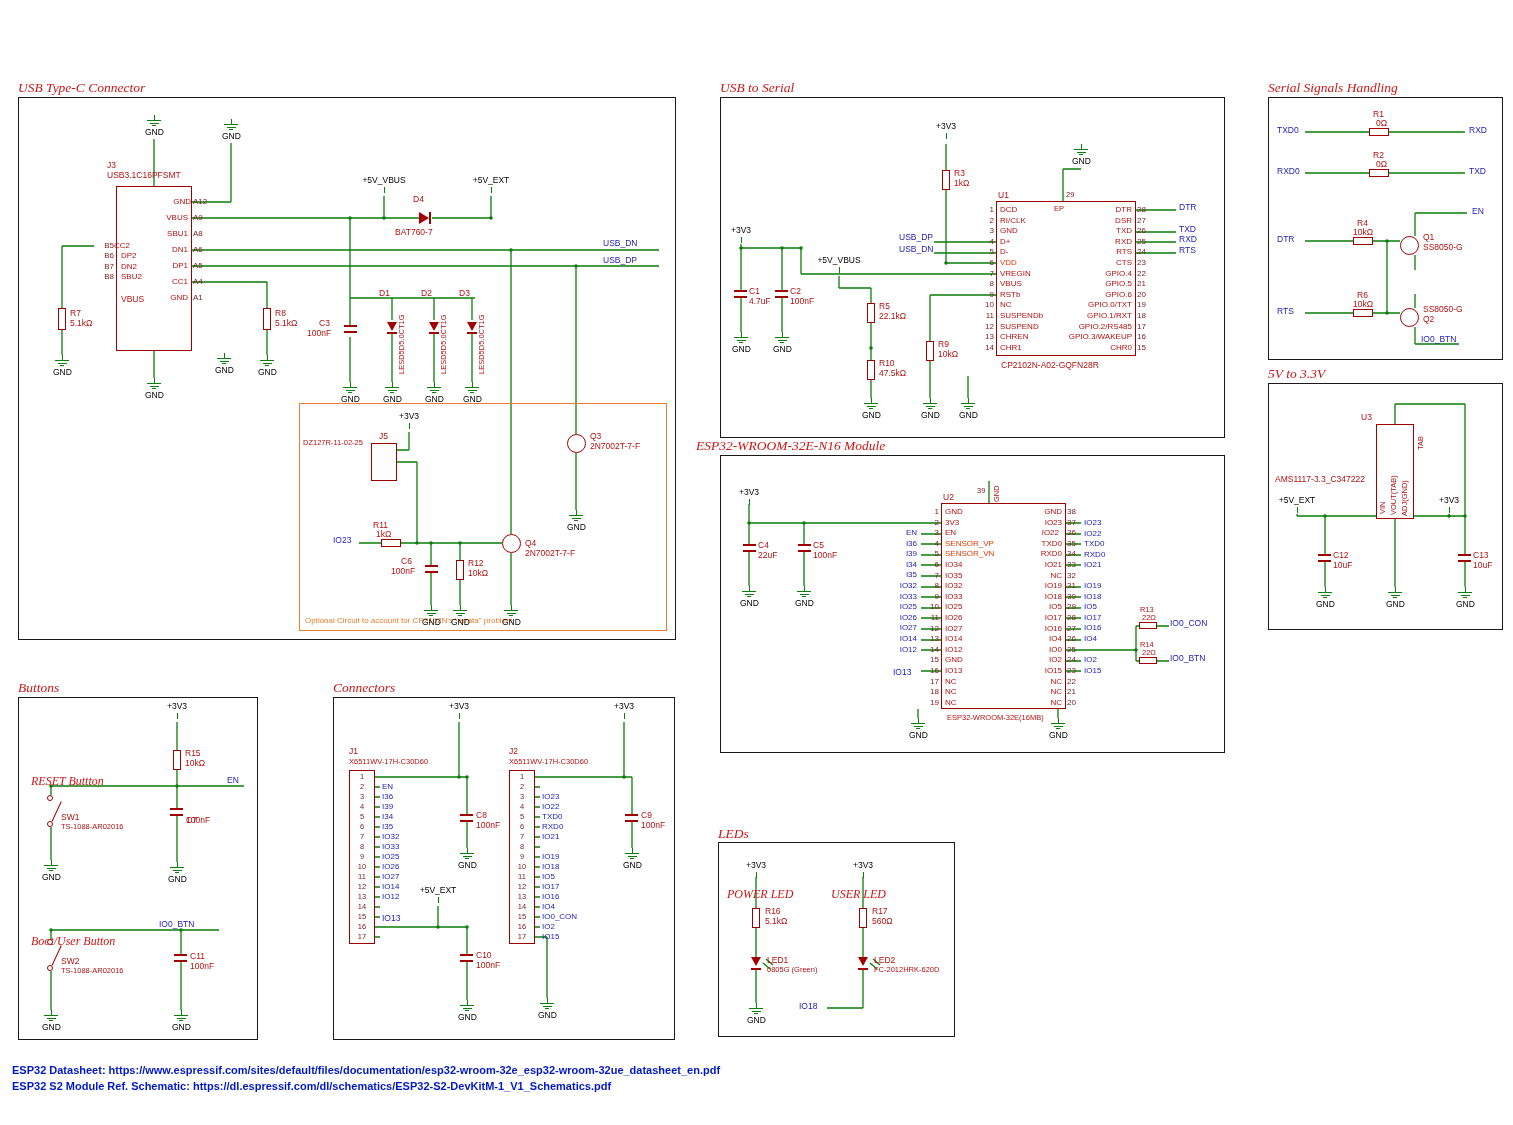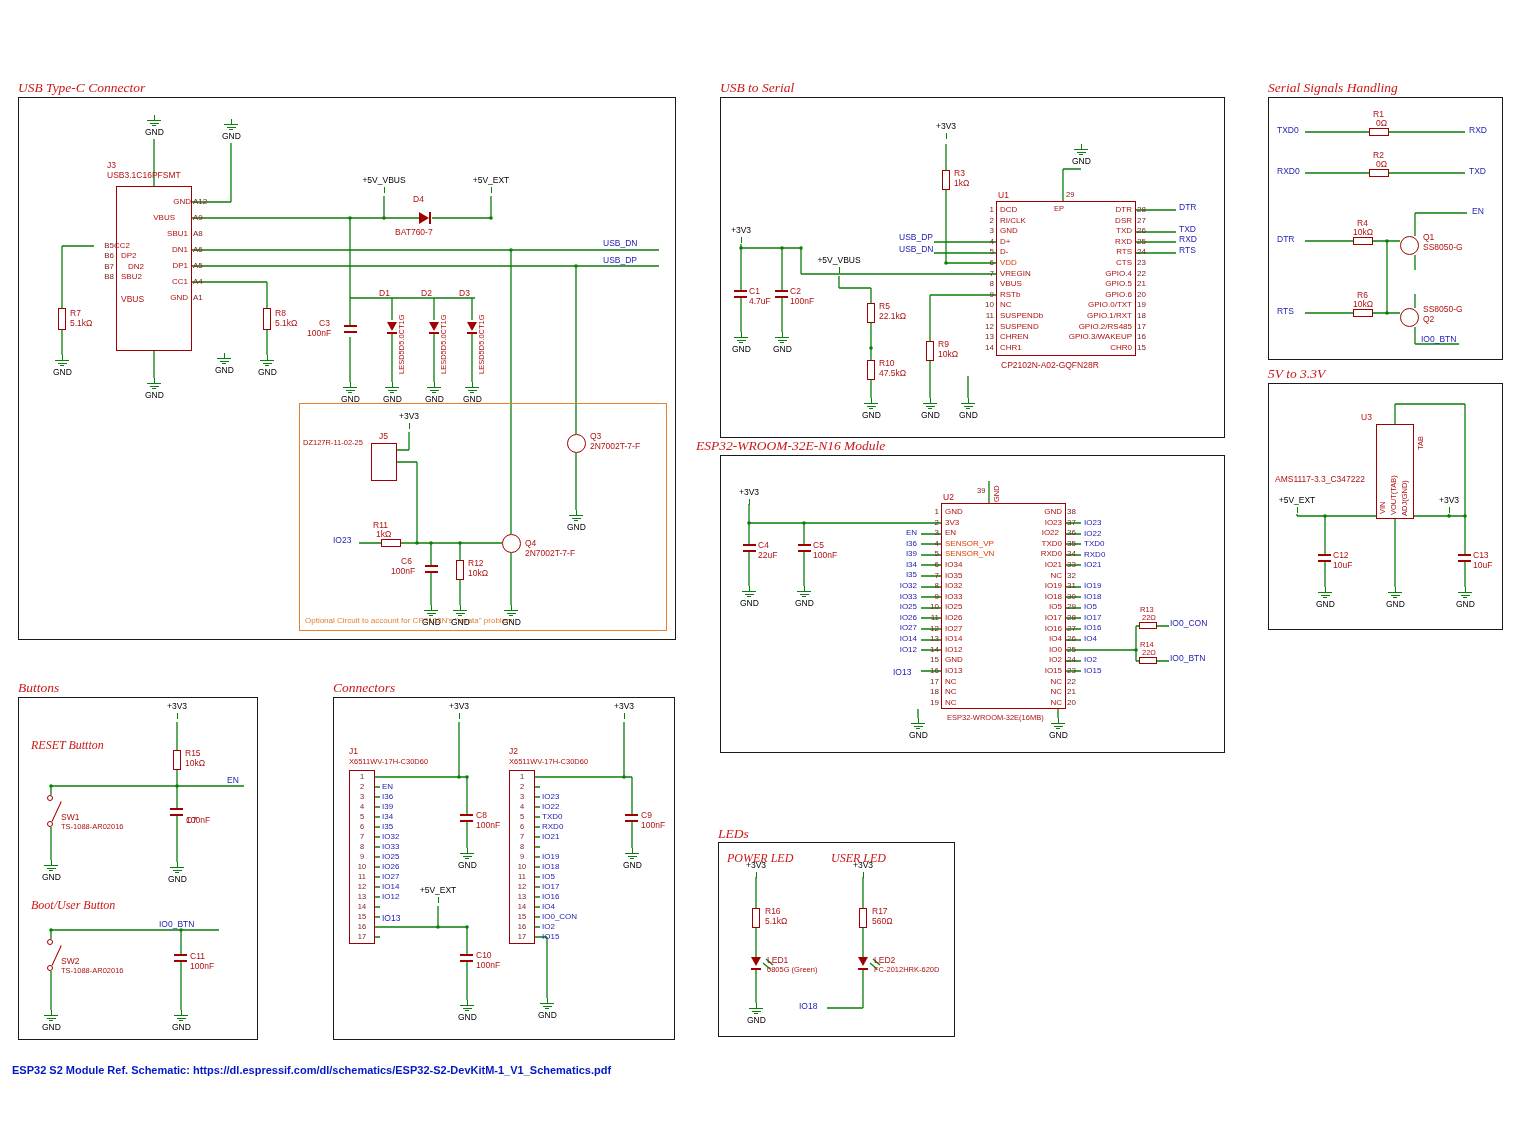--- a/index.html
+++ b/index.html
@@ -2,21 +2,21 @@
 <html><head>
 <meta charset="utf-8">
 <style>
   * { margin:0; padding:0; box-sizing:border-box; }
   body { font-family:"Liberation Sans","DejaVu Sans",sans-serif; background:#fff; }
   .stage { position:relative; width:1513px; height:1125px; background:#ffffff; overflow:hidden; }
   .main-title { position:absolute; left:0; right:0; top:14px; text-align:center; color:#ee1111; font-size:27px; font-weight:bold; }
   .sec { position:absolute; border:1.6px solid #1a1a1a; background:#fff; }
   .sec-label, .sub-label { position:absolute; color:#cc1616; font-style:italic; font-family:"Liberation Serif","DejaVu Serif",serif; white-space:nowrap; }
   .sec-label { font-size:13.5px; }
-  .sub-label { font-size:12px; }
+  .sub-label { font-size:12px;margin-top:36px; }
   svg.w { position:absolute; left:0; top:0; pointer-events:none; }
   .t { position:absolute; font-size:8.5px; white-space:nowrap; color:#000; }
   .t7 { font-size:7.5px; }
   .rv { color:#b01111; }
   .net { color:#1b1bb3; }
   .pn { color:#7c2020; }
   .hl { color:#e03c00; }
   .vert { writing-mode:vertical-rl; transform:rotate(180deg); white-space:nowrap; }
   .ic { position:absolute; border:1.4px solid #9c0000; background:#fff; }
   .obox { position:absolute; border:1.2px solid #e87e2e; }
@@ -83,21 +83,21 @@
     <span class="t rv" style="left:88px;top:62px">J3</span>
     <span class="t rv" style="left:88px;top:72px">USB3.1C16PFSMT</span>
 
     <div class="col" style="left:100px;top:96px;width:94px">
         <div class="jrow16" style="justify-content:flex-end">
         <span class="rv">GND</span>
           <span class="pn" style="width:20px;margin-left:2px">A12</span>
       </div>
         <div class="jrow16" style="justify-content:flex-end">
         <span class="rv">VBUS</span>
-          <span class="pn" style="width:20px;margin-left:18px">A9</span>
+          <span class="pn" style="width:20px;margin-left:5px">A9</span>
       </div>
         <div class="jrow16" style="justify-content:flex-end">
         <span class="rv">SBU1</span>
           <span class="pn" style="width:20px;margin-left:5px">A8</span>
       </div>
         <div class="jrow16" style="justify-content:flex-end">
         <span class="rv">DN1</span>
           <span class="pn" style="width:20px;margin-left:5px">A6</span>
       </div>
         <div class="jrow16" style="justify-content:flex-end">
@@ -117,21 +117,21 @@
         <div class="lrow">
         <span class="pn" style="width:20px;text-align:right">B5</span>
           <span class="rv" style="">CC2</span>
       </div>
         <div class="lrow">
         <span class="pn" style="width:20px;text-align:right">B6</span>
           <span class="rv" style="margin-left:7px">DP2</span>
       </div>
         <div class="lrow">
         <span class="pn" style="width:20px;text-align:right">B7</span>
-          <span class="rv" style="margin-left:14px">DN2</span>
+          <span class="rv" style="margin-left:7px">DN2</span>
       </div>
         <div class="lrow">
         <span class="pn" style="width:20px;text-align:right">B8</span>
           <span class="rv" style="margin-left:7px">SBU2</span>
       </div>
       </div>
     <span class="t rv" style="left:102px;top:196px">VBUS</span>
 
     <div class="gnd" style="left:126px;top:17px">
         <i></i>
@@ -1089,15 +1089,16 @@
     <div class="gnd" style="left:28px;top:160px">
         <i></i>
         <u class="g1"></u>
         <u class="g2"></u>
         <u class="g3"></u>
         <b>GND</b>
       </div>
   </section>
 
   <div class="col" style="left:12px;top:1064px">
+      <div class="fline">ESP32 Datasheet: https://www.espressif.com/sites/default/files/documentation/esp32-wroom-32e_esp32-wroom-32ue_datasheet_en.pdf</div>
       <div class="fline">ESP32 S2 Module Ref. Schematic: https://dl.espressif.com/dl/schematics/ESP32-S2-DevKitM-1_V1_Schematics.pdf</div>
     </div>
 </div>
 
 </body></html>

